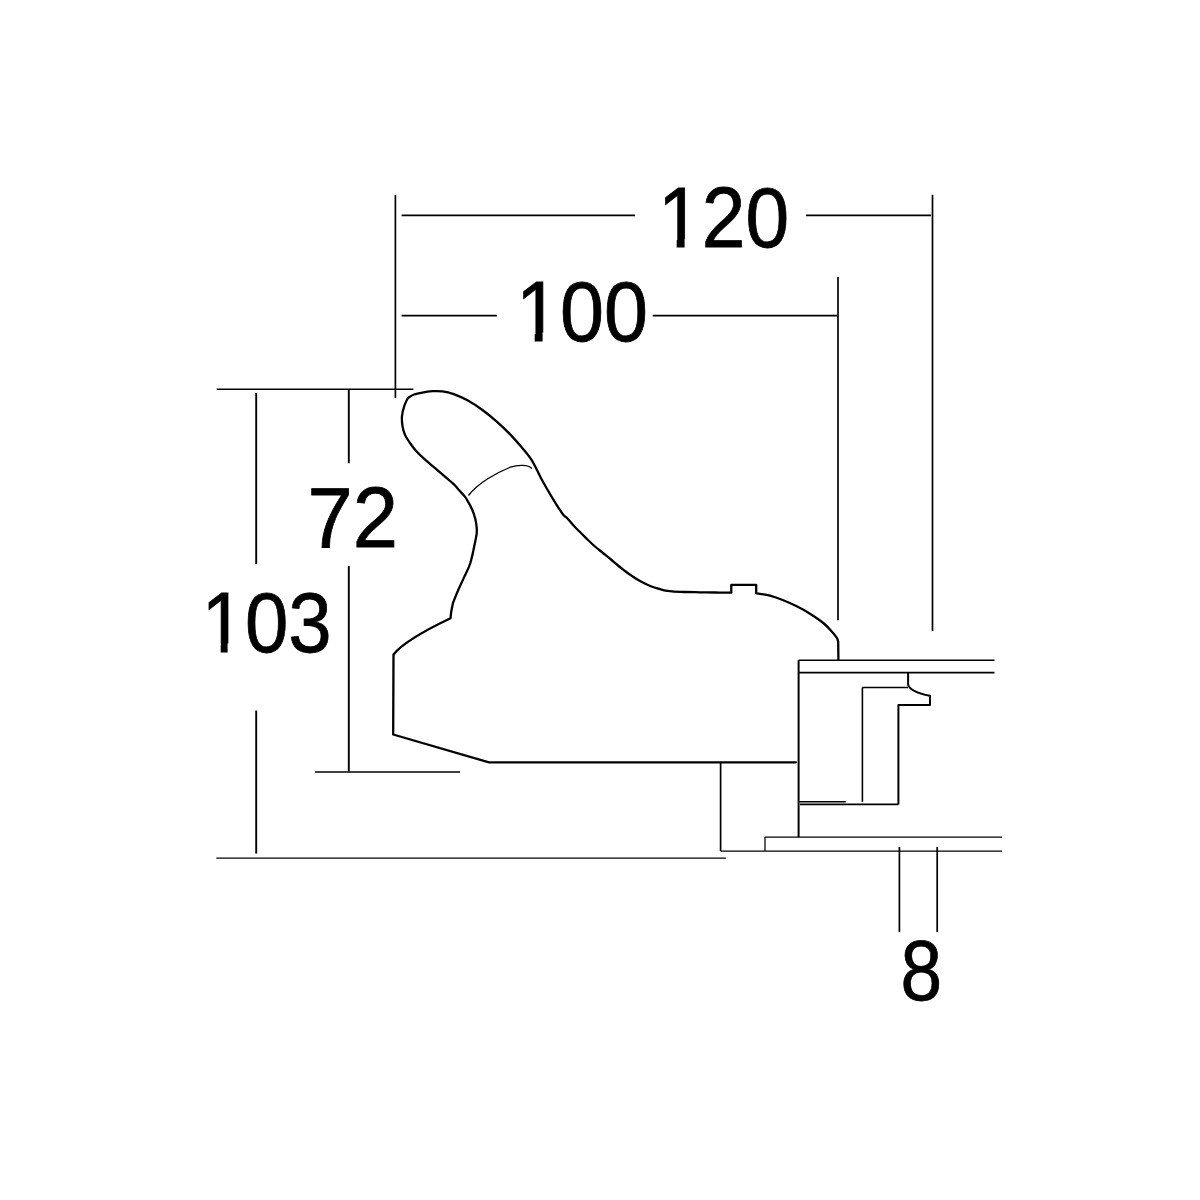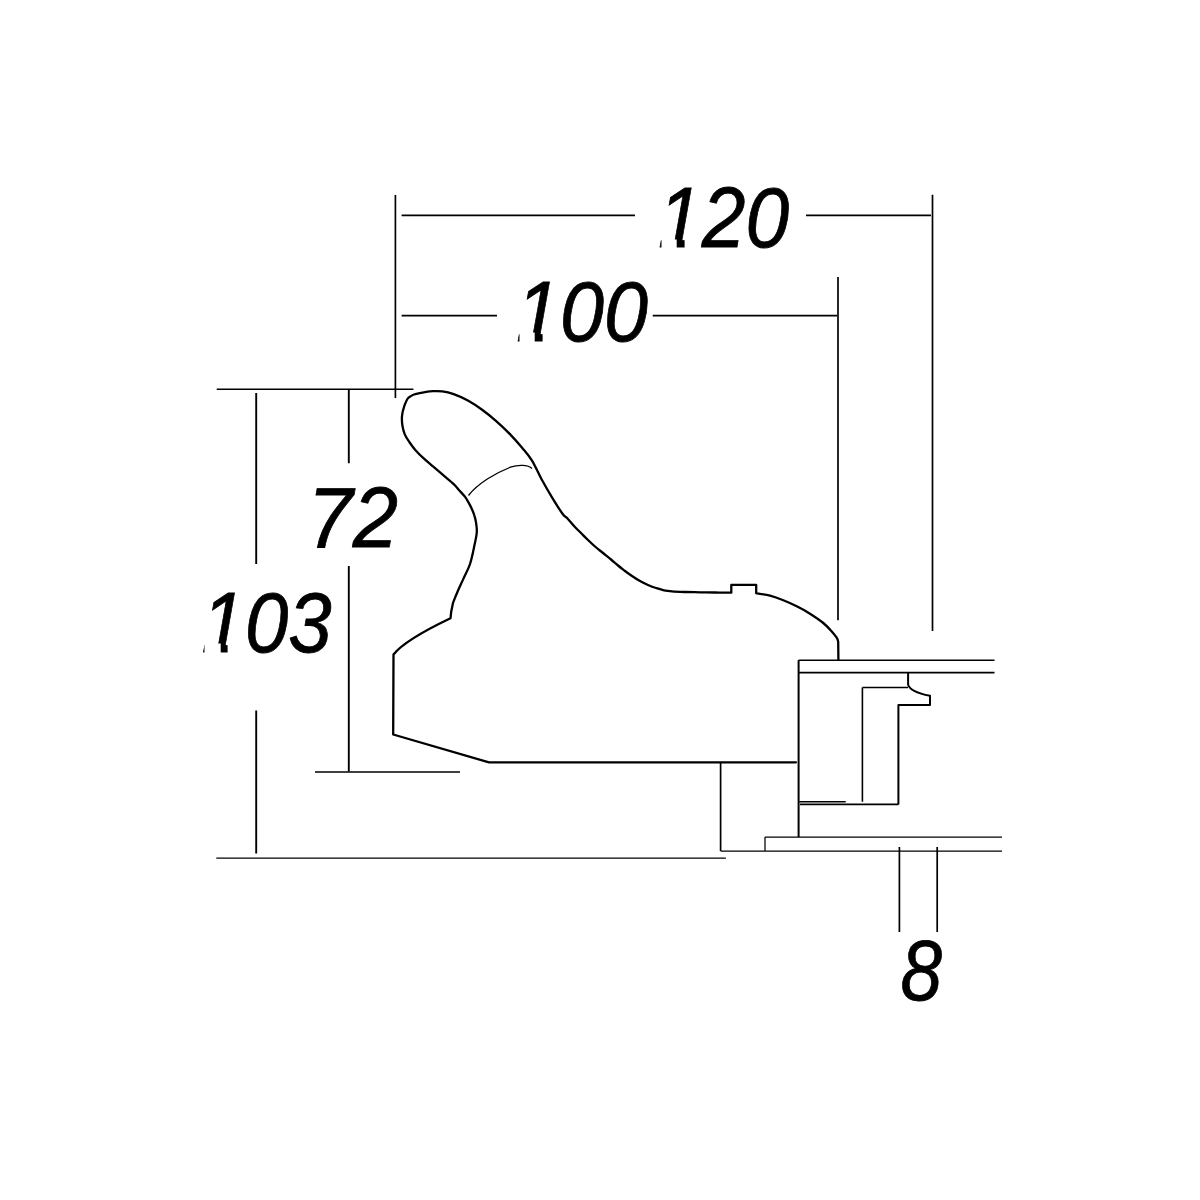--- a/index.html
+++ b/index.html
@@ -1,16 +1,16 @@
 <!DOCTYPE html>
 <html><head>
 <meta charset="utf-8">
 <style>
   html,body{margin:0;padding:0;background:#fff;}
-  .page{width:1002px;height:1200px;position:relative;background:#fff;overflow:hidden;font-style:italic;}
+  .page{width:1002px;height:1200px;position:relative;background:#fff;overflow:hidden;}
   text{font-family:"Liberation Sans",sans-serif;fill:#000;stroke:#000;stroke-width:0.8;}
 </style>
 </head>
 <body>
 <div class="page">
 <svg width="1200" height="1200" viewBox="0 0 1200 1200" xmlns="http://www.w3.org/2000/svg">
 
   <rect x="0" y="0" width="1200" height="1200" fill="#ffffff"></rect>
 
   <g stroke="#000" stroke-width="1.7" fill="none">

